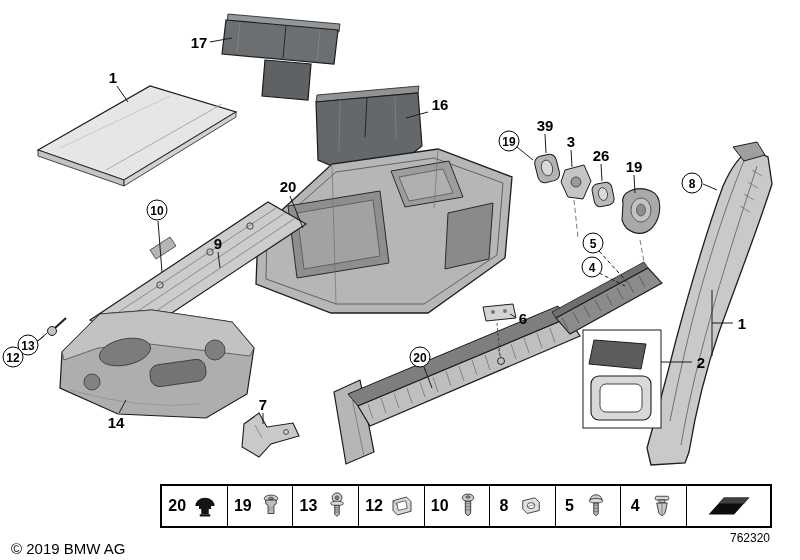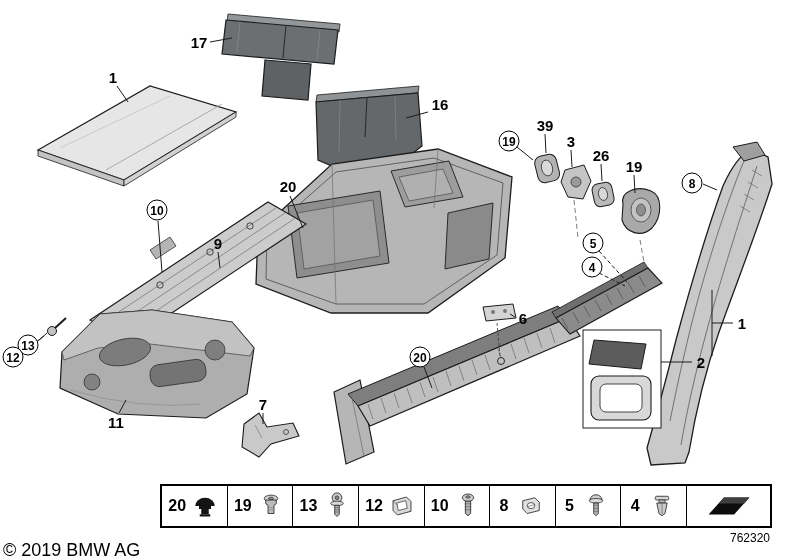--- a/index.html
+++ b/index.html
@@ -11,21 +11,21 @@
   .co.plain{font-size:15px}
   .co.circ{width:21px;height:21px;border:1.6px solid #000;border-radius:50%;background:#fff;
            font-size:12px;display:flex;align-items:center;justify-content:center}
   .legend{position:absolute;left:160px;top:484px;width:612px;height:44px;border:2px solid #000;
           display:flex;background:#fff}
   .cell{flex:1;border-right:1.5px solid #000;display:flex;align-items:center;justify-content:space-evenly;
         padding:1px 2px;min-width:0}
   .cell.last{flex:1.3;border-right:none}
   .cell .num{font-size:16px;font-weight:bold}
   .licon{flex:0 0 auto}
-  .copyright{position:absolute;left:3px;top:540px;font-size:18px}
+  .copyright{position:absolute;left:11px;top:540px;font-size:15px}
   .docnum{position:absolute;right:30px;top:531px;font-size:12px}
 </style>
 </head>
 <body>
 
 <div class="stage">
 
   <svg class="diagram" width="800" height="560" viewBox="0 0 800 560">
 
     <g>
@@ -211,21 +211,21 @@
   </svg>
 
   <div class="co plain" style="left:199px;top:42px">17</div>
   <div class="co plain" style="left:113px;top:77px">1</div>
   <div class="co plain" style="left:440px;top:104px">16</div>
   <div class="co plain" style="left:288px;top:186px">20</div>
   <div class="co circ" style="left:157px;top:210px">10</div>
   <div class="co plain" style="left:218px;top:243px">9</div>
   <div class="co circ" style="left:28px;top:345px">13</div>
   <div class="co circ" style="left:13px;top:357px">12</div>
-  <div class="co plain" style="left:116px;top:422px">11</div>
+  <div class="co plain" style="left:116px;top:422px">14</div>
   <div class="co plain" style="left:263px;top:404px">7</div>
   <div class="co circ" style="left:420px;top:357px">20</div>
   <div class="co plain" style="left:523px;top:318px">6</div>
   <div class="co circ" style="left:509px;top:141px">19</div>
   <div class="co plain" style="left:545px;top:125px">39</div>
   <div class="co plain" style="left:571px;top:141px">3</div>
   <div class="co plain" style="left:601px;top:155px">26</div>
   <div class="co plain" style="left:634px;top:166px">19</div>
   <div class="co circ" style="left:692px;top:183px">8</div>
   <div class="co circ" style="left:593px;top:243px">5</div>

